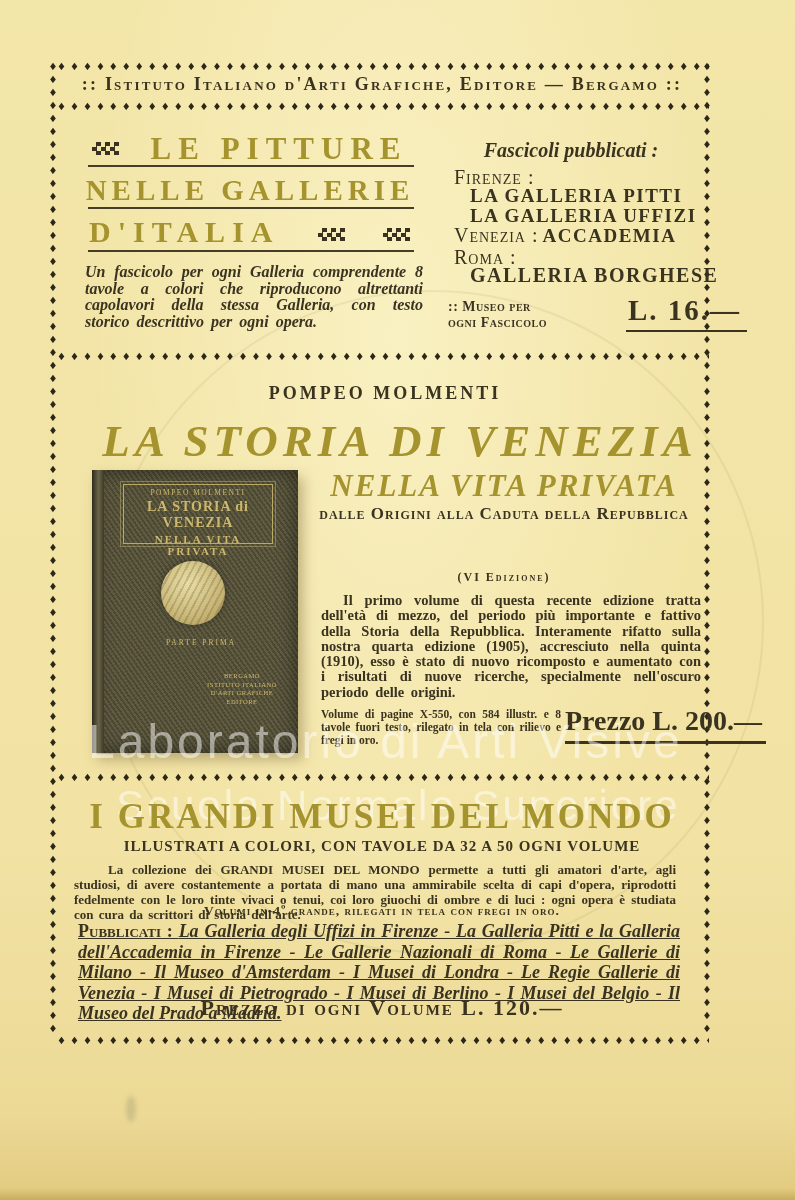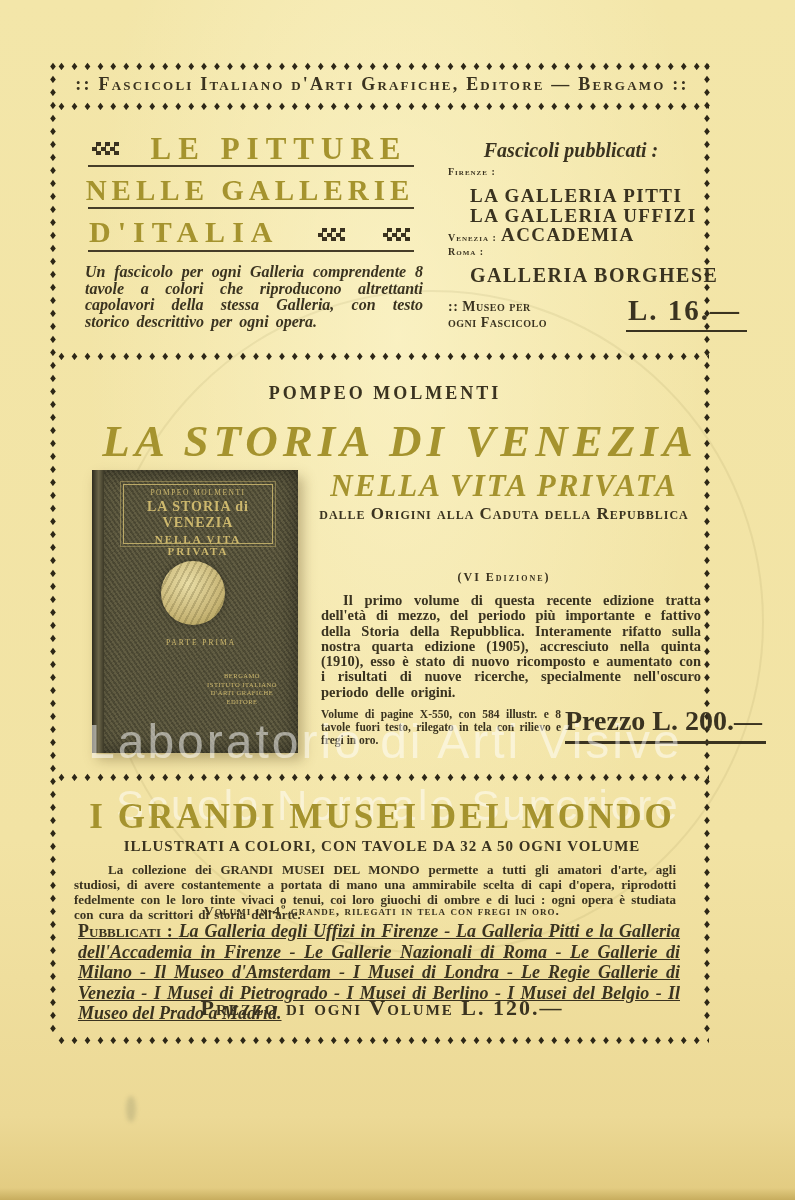--- a/index.html
+++ b/index.html
@@ -26,21 +26,21 @@
   .b{font-weight:bold;}
   .ctr{text-align:center;}
   .just{text-align:justify;}
   .rule{height:2px;background:#463d28;}
   .underpx{border-bottom:2.5px solid #3a3320;padding:0 6px 3px 2px;margin-left:48px;}
   
   .hdr-text{font-size:18px;letter-spacing:2.2px;font-weight:bold;}
   
   .t-left{font-weight:bold;letter-spacing:7px;font-size:30px;line-height:30px;}
   .cat-big{font-size:19px;font-weight:bold;letter-spacing:1.5px;}
-  .cat-city{font-size:10px;font-weight:bold;letter-spacing:1px;}
+  .cat-city{font-size:20px;font-weight:normal;letter-spacing:1px;margin-left:6px;}
   
   .cover{
     width:206px;height:283px;
     background-color:#57533b;
     background-image:
       repeating-linear-gradient(55deg, rgba(228,214,160,.08) 0 2px, rgba(0,0,0,.10) 2px 4px),
       repeating-linear-gradient(-35deg, rgba(0,0,0,.08) 0 1px, transparent 1px 3px);
     box-shadow: inset 0 0 20px rgba(0,0,0,.5), 5px 7px 12px rgba(90,70,25,.35);
   }
   .cover .spine{position:absolute;left:0;top:0;bottom:0;width:12px;
@@ -220,21 +220,21 @@
 ♦
 ♦
 ♦
 ♦</div>
   <div class="abs orn-h" style="left:57px;top:60px;">♦♦♦♦♦♦♦♦♦♦♦♦♦♦♦♦♦♦♦♦♦♦♦♦♦♦♦♦♦♦♦♦♦♦♦♦♦♦♦♦♦♦♦♦♦♦♦♦♦♦♦♦♦♦</div>
   <div class="abs orn-h" style="left:57px;top:100px;">♦♦♦♦♦♦♦♦♦♦♦♦♦♦♦♦♦♦♦♦♦♦♦♦♦♦♦♦♦♦♦♦♦♦♦♦♦♦♦♦♦♦♦♦♦♦♦♦♦♦♦♦♦♦</div>
   <div class="abs orn-h" style="left:57px;top:350px;">♦♦♦♦♦♦♦♦♦♦♦♦♦♦♦♦♦♦♦♦♦♦♦♦♦♦♦♦♦♦♦♦♦♦♦♦♦♦♦♦♦♦♦♦♦♦♦♦♦♦♦♦♦♦</div>
   <div class="abs orn-h" style="left:57px;top:771px;">♦♦♦♦♦♦♦♦♦♦♦♦♦♦♦♦♦♦♦♦♦♦♦♦♦♦♦♦♦♦♦♦♦♦♦♦♦♦♦♦♦♦♦♦♦♦♦♦♦♦♦♦♦♦</div>
   <div class="abs orn-h" style="left:57px;top:1034px;">♦♦♦♦♦♦♦♦♦♦♦♦♦♦♦♦♦♦♦♦♦♦♦♦♦♦♦♦♦♦♦♦♦♦♦♦♦♦♦♦♦♦♦♦♦♦♦♦♦♦♦♦♦♦</div>
 
-  <div class="abs ctr hdr-text sc" style="left:57px;top:74px;width:650px;">:: Fascicoli Italiano d'Arti Grafiche, Editore — Bergamo ::</div>
+  <div class="abs ctr hdr-text sc" style="left:57px;top:74px;width:650px;">:: Istituto Italiano d'Arti Grafiche, Editore — Bergamo ::</div>
 
   <span class="abs checker" style="left:92px;top:142px;"></span>
   <div class="abs ctr olive t-left" style="left:140px;top:134px;width:278px;font-size:31px;">LE PITTURE</div>
   <div class="abs rule" style="left:88px;top:165px;width:326px;"></div>
   <div class="abs ctr olive t-left" style="left:85px;top:175px;width:330px;font-size:29px;letter-spacing:5px;">NELLE GALLERIE</div>
   <div class="abs rule" style="left:88px;top:207px;width:326px;"></div>
   <div class="abs olive t-left" style="left:89px;top:217px;width:300px;font-size:30px;">D'ITALIA</div>
   <span class="abs checker" style="left:318px;top:228px;"></span>
   <span class="abs checker" style="left:383px;top:228px;"></span>
   <div class="abs rule" style="left:88px;top:250px;width:326px;"></div>

